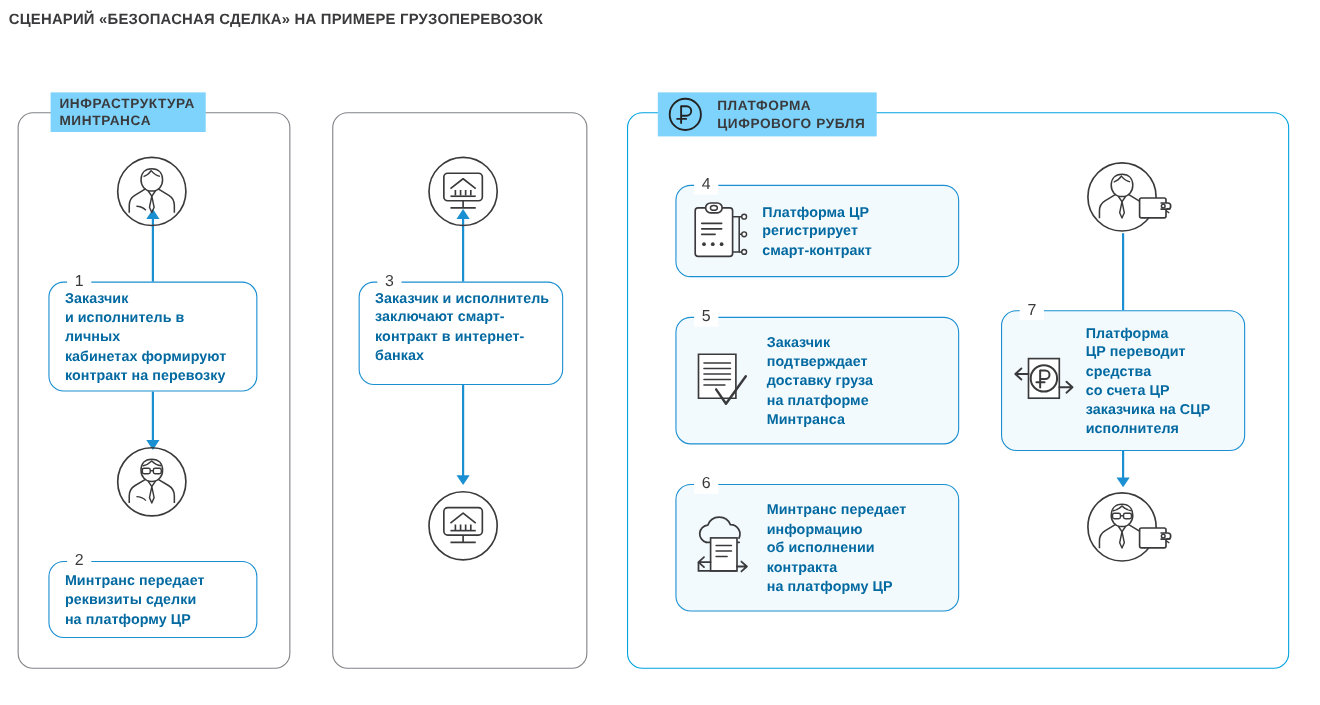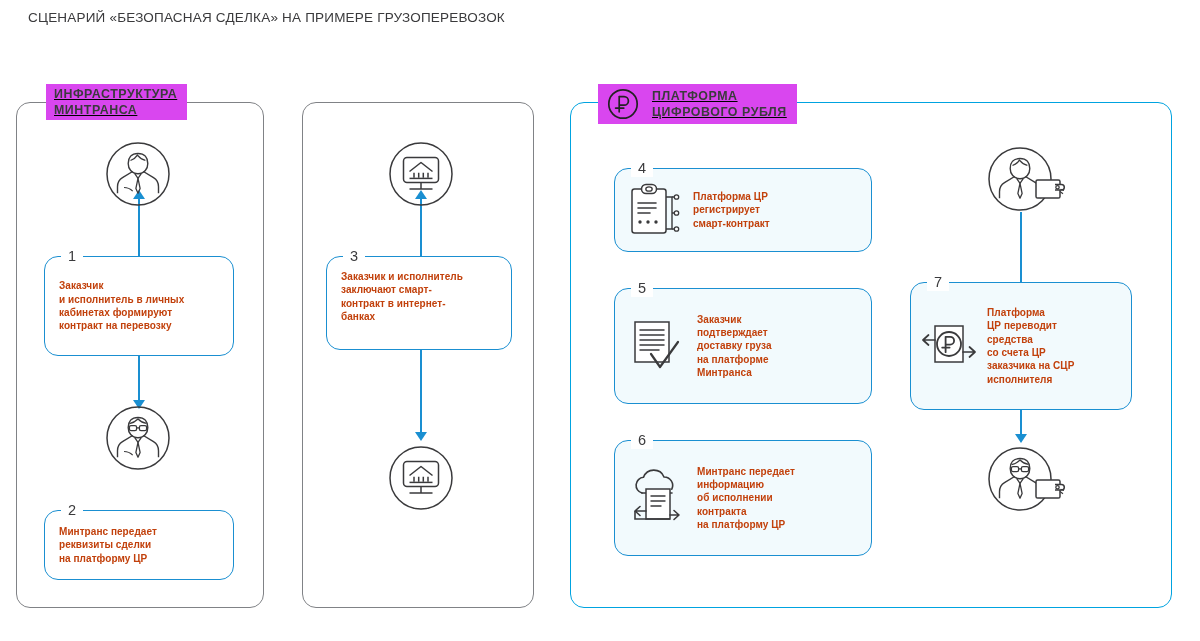--- a/index.html
+++ b/index.html
@@ -7,42 +7,41 @@
     width: 1200px; height: 641px;
     background: #ffffff;
     font-family: "Liberation Sans", sans-serif;
     position: relative;
     overflow: hidden;
   }
   .stage { position: absolute; inset: 0; }
 
   
   .title {
-    position: absolute; left: 28px; top: 10px;
-    font-size: 13.5px; font-weight: 400; letter-spacing: 0.2px;
+    position: absolute; left: 8px; top: 10px;
+    font-size: 13.5px; font-weight: 700; letter-spacing: 0.2px;
     color: #3a3a3c;
     white-space: nowrap;
   }
 
   
   .panel {
     position: absolute;
     border: 1.4px solid #808286;
     border-radius: 14px;
     background: transparent;
   }
   .panel.accent { border-color: #00a3e0; border-width: 1.6px; }
 
   .panel-label {
     position: absolute;
-    background: #d946ef;
+    background: #7dd3fc;
     padding: 0 10px 0 8px;
     display: flex; align-items: center; gap: 12px;
     z-index: 5;
-    text-decoration: underline;
   }
   .panel-label .ptext {
     font-size: 12.4px; font-weight: 700; color: #3a3a3c;
     letter-spacing: 0.55px; line-height: 1.32; white-space: pre-line;
   }
 
   
   .card {
     position: absolute;
     border: 1.6px solid #1a8fd1;
@@ -55,22 +54,22 @@
     position: absolute;
     top: -10px; left: 16px;
     background: #ffffff;
     padding: 0 7px;
     font-size: 14.5px; font-weight: 400;
     color: #3a3a3c;
     line-height: 18px;
     z-index: 4;
   }
   .card .ctext {
-    color: #c2410c;
-    font-size: 10px;
+    color: #0369a1;
+    font-size: 13px;
     font-weight: 700;
     line-height: 1.34;
     white-space: pre-line;
     letter-spacing: 0.05px;
   }
   .card .cbody { display: flex; align-items: center; width: 100%; }
   .card .cicon { flex: 0 0 auto; display: flex; align-items: center; justify-content: center; }
 
   
   .icon-circle {

